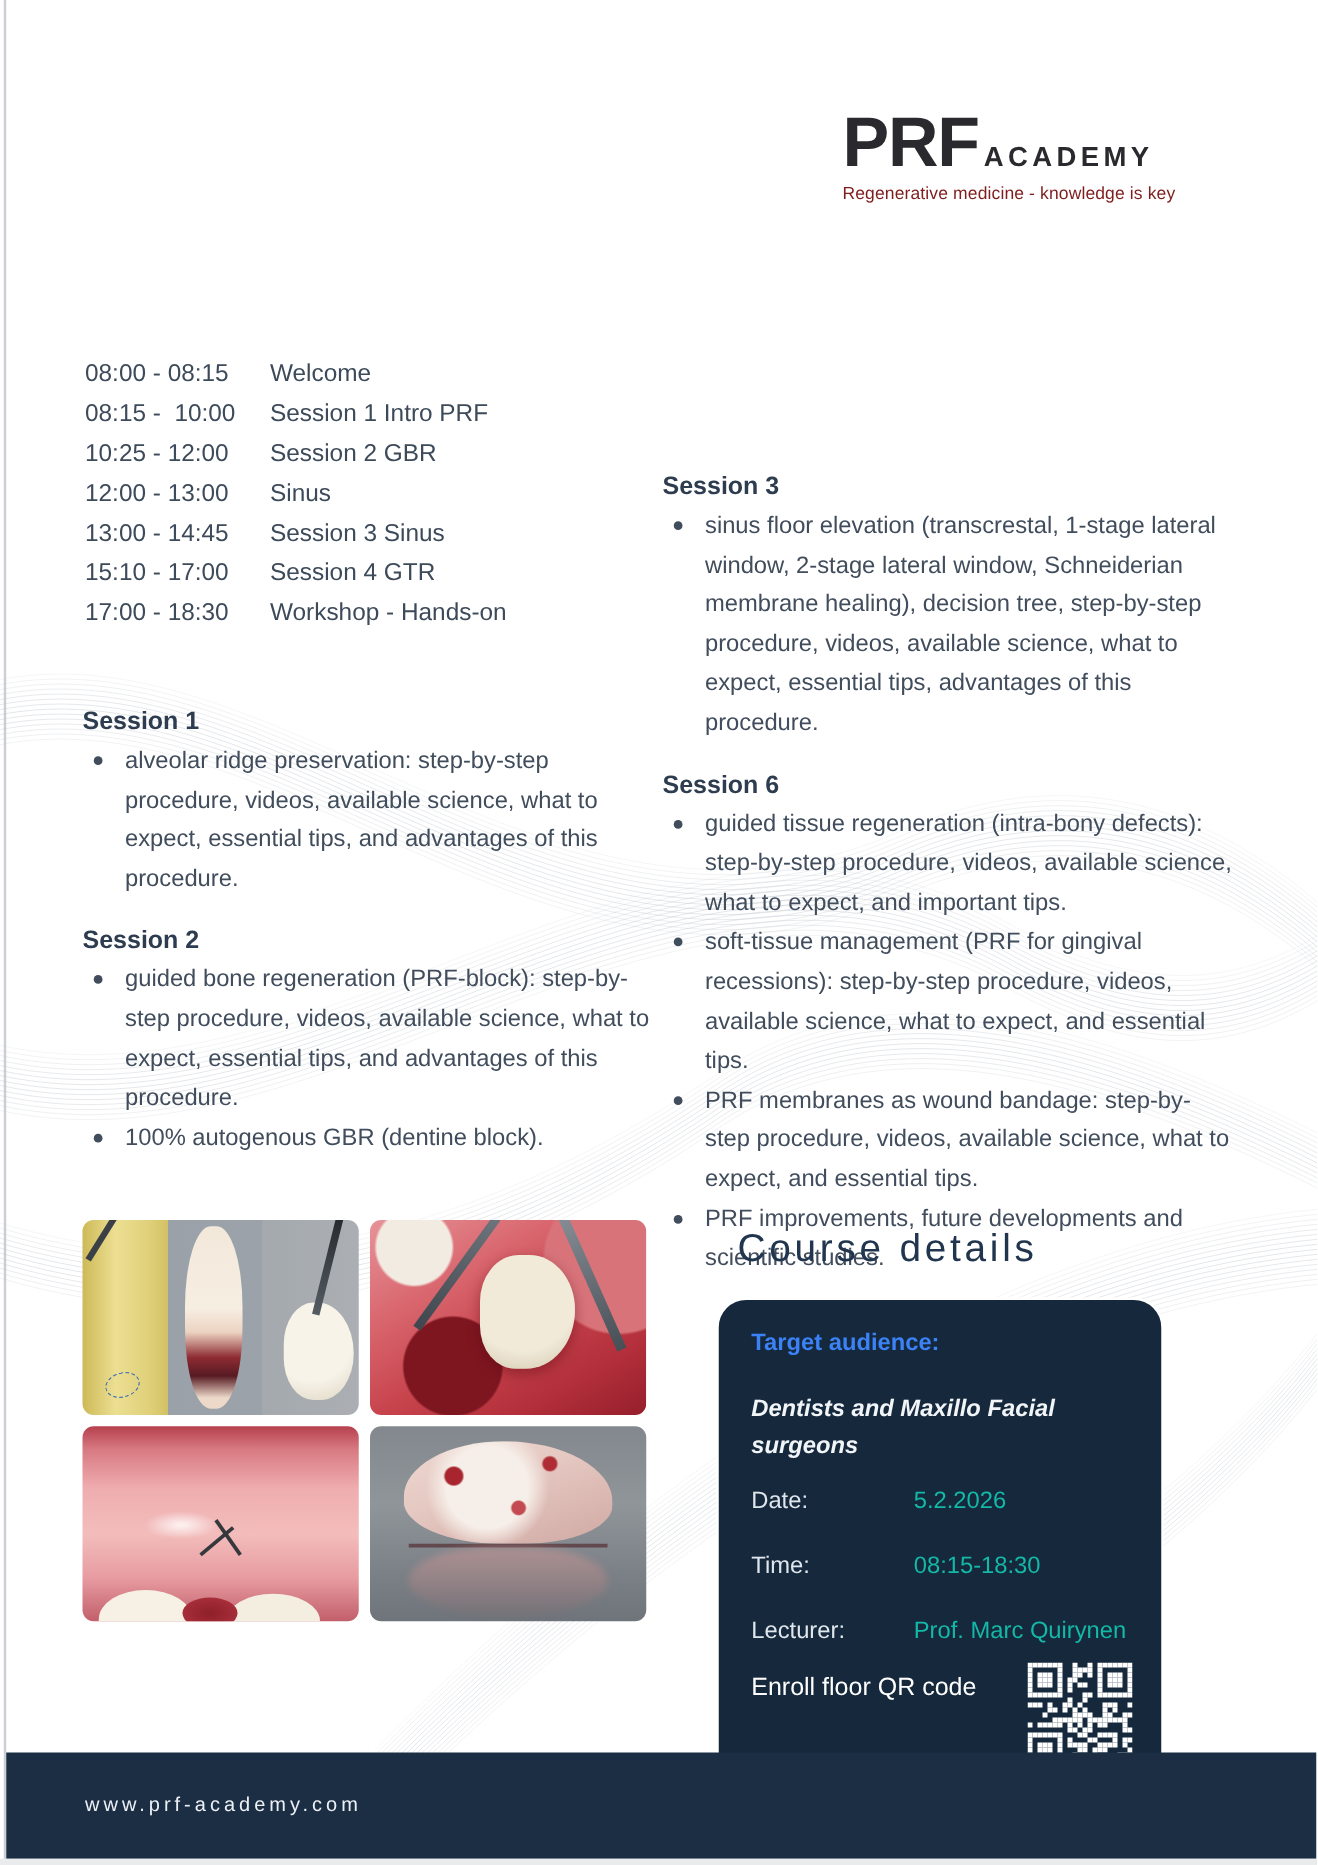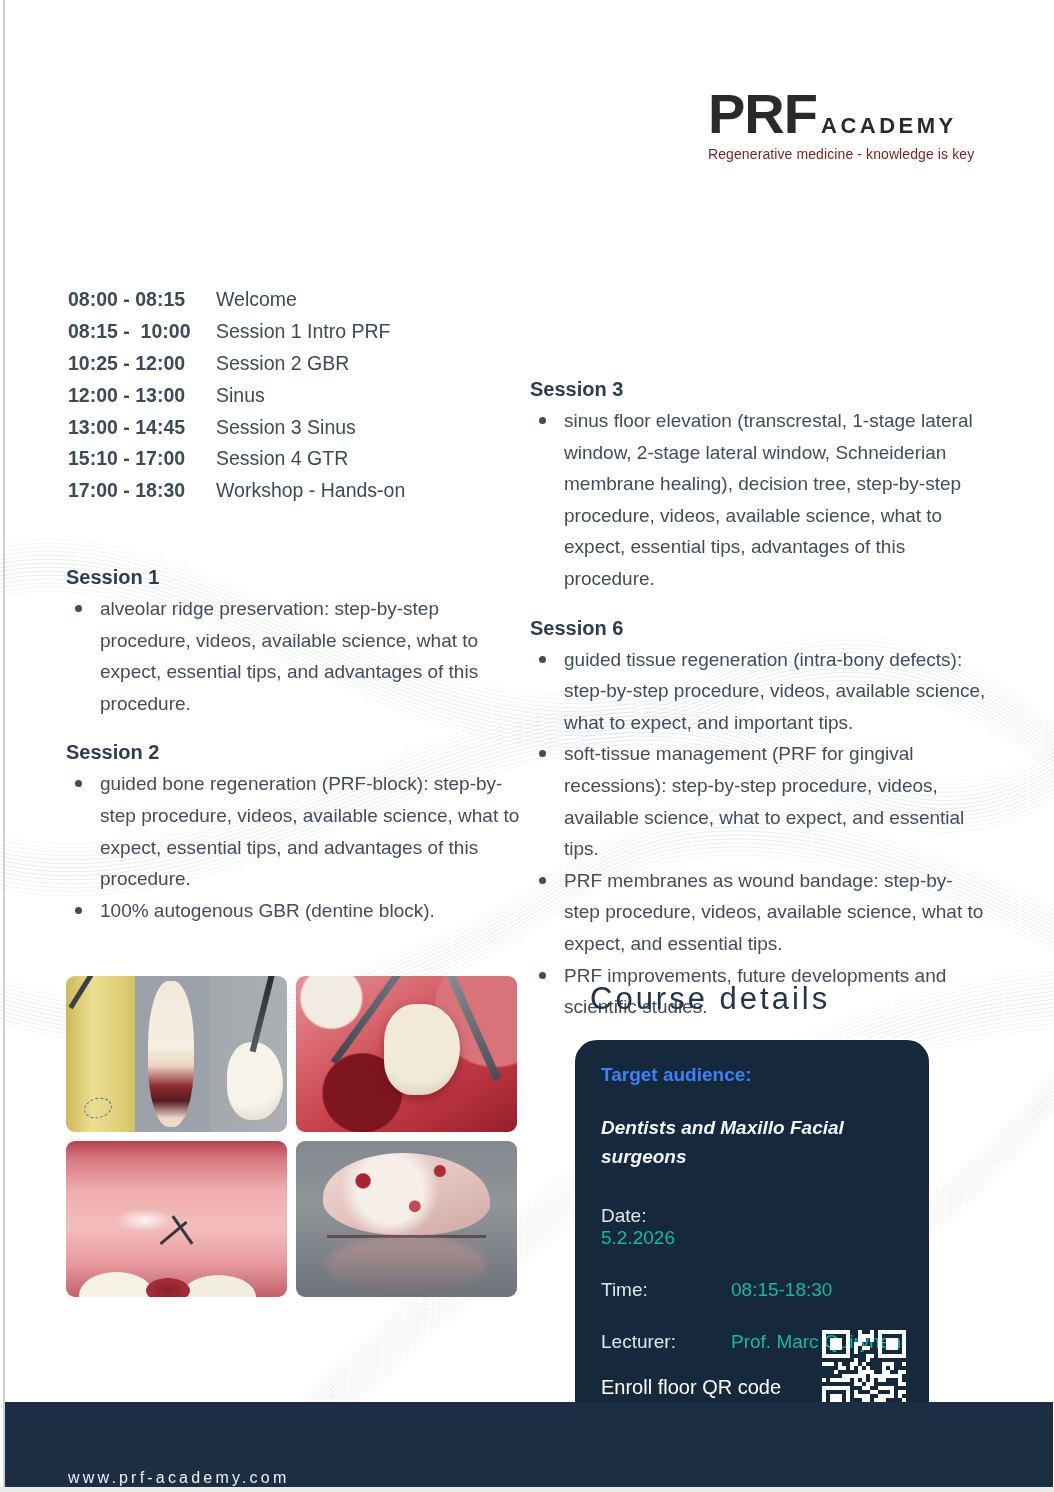--- a/index.html
+++ b/index.html
@@ -2,30 +2,30 @@
 <html><head>
 <meta charset="utf-8">
 <style>
   html,body{margin:0;padding:0;background:#fff;}
   .page{position:relative;width:1054px;height:1492px;background:#fff;overflow:hidden;
         font-family:"Liberation Sans",sans-serif;}
   .edge-left{position:absolute;left:3px;top:0;width:2px;height:100%;background:#ccd0d4;}
   .waves{position:absolute;left:0;top:495px;pointer-events:none;}
 
   
-  .logo{position:absolute;left:708px;top:86px;width:270px;}
+  .logo{position:absolute;left:674px;top:86px;width:270px;}
   .logo-row{display:flex;align-items:baseline;white-space:nowrap;}
   .logo-prf{font-size:56px;font-weight:700;letter-spacing:-1px;color:#2a2a2e;line-height:1;}
   .logo-academy{font-size:22px;font-weight:700;letter-spacing:3.5px;color:#2a2a2e;margin-left:4px;}
   .logo-tagline{font-size:14px;color:#7f1d1d;margin-top:4px;letter-spacing:.1px;}
 
   
   .schedule{position:absolute;left:68px;top:284px;font-size:19.5px;color:#3d4a59;}
   .srow{display:flex;height:31.8px;align-items:center;}
-  .stime{width:148px;white-space:pre;font-weight:bold;}
+  .stime{width:148px;white-space:pre;}
 
   
   .col{position:absolute;font-size:19px;line-height:31.6px;color:#414d5c;margin-top:38px;}
   .col-left{left:66px;top:524px;width:455px;}
   .col-right{left:530px;top:336px;width:458px;}
   .session h3{font-size:20px;line-height:31px;font-weight:700;color:#2e3c50;margin:0;}
   .session + .session{margin-top:18px;}
   .bullet{position:relative;padding-left:34px;}
   .bullet::before{content:"";position:absolute;left:9px;top:12px;width:7px;height:7px;
                   border-radius:50%;background:#414d5c;}
@@ -74,29 +74,29 @@
 
   
   .cd-title{position:absolute;left:590px;top:981px;margin:0;font-size:31px;font-weight:400;
             letter-spacing:3px;color:#21364e;text-align:center;}
   .card{position:absolute;left:573px;top:1038px;width:358px;height:402px;box-sizing:border-box;
         background:#15283c;border:2px solid #ffffff;border-radius:24px;color:#e8edf2;
         font-size:19px;padding:24px 26px;}
   .ta-label{font-weight:700;color:#3b82f6;}
   .ta-value{font-style:italic;font-weight:700;margin-top:27px;width:262px;line-height:29px;color:#f2f5f8;}
   .drow{display:flex;margin-top:30px;}
-  .drow.first{margin-top:34px;flex-direction:column;}
+  .drow.first{margin-top:19px;}
   .dlabel{width:130px;color:#dfe6ec;}
   .dvalue{color:#14b8a6;}
   .enroll{margin-top:23px;font-size:20px;color:#ffffff;}
   .qr{position:absolute;right:23px;bottom:24px;width:84px;height:84px;}
 
   
   .footer{position:absolute;left:5px;right:1px;top:1402px;height:85px;background:#1b2e44;
-          display:flex;align-items:flex-end;}
+          display:flex;align-items:center;}
   .url{margin-left:63px;font-size:16px;letter-spacing:3.2px;color:#edf1f5;cursor:pointer;}
   .bottom-strip{position:absolute;left:0;right:0;top:1487px;height:5px;background:#e9ebed;}
 </style>
 </head>
 <body>
 
 <div class="page">
   <div class="edge-left"></div>
   <svg class="waves" width="1054" height="920" viewBox="0 0 1054 920">
       <path d="M-40,60 C200,-30 430,300 720,170 C880,100 1000,170 1090,260" transform="translate(0 0)" fill="none" stroke="#b9c0c9" stroke-width="0.8" stroke-opacity="0.14"></path>

